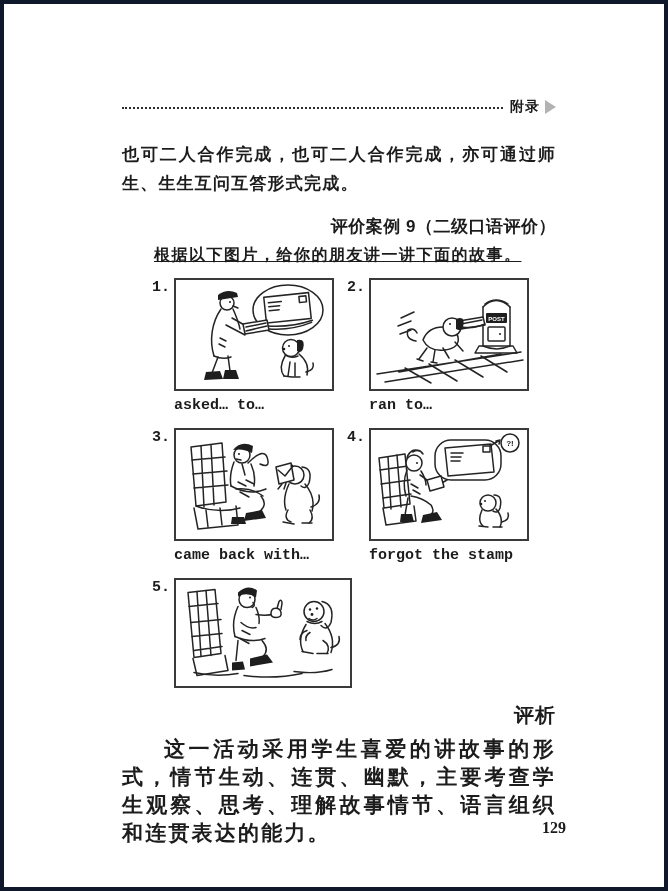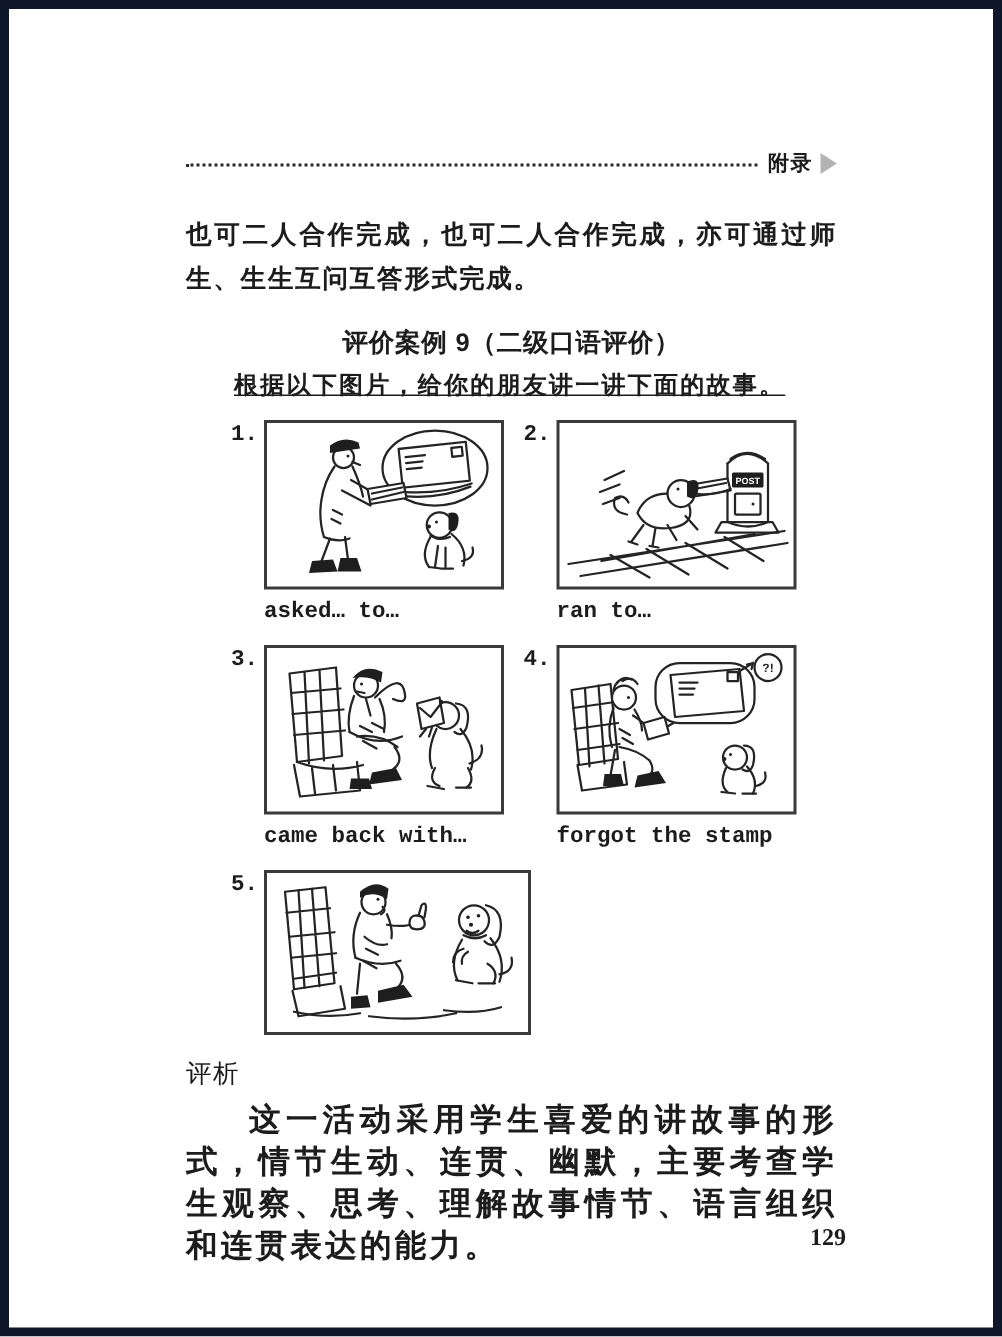--- a/index.html
+++ b/index.html
@@ -1,42 +1,42 @@
 <!DOCTYPE html>
 <html><head>
 <meta charset="utf-8">
 <style>
   html,body{margin:0;padding:0;background:#ffffff;}
   .page{
     position:relative;width:668px;height:891px;background:#fff;
-    box-sizing:border-box;border:6px solid #0f172a;
+    box-sizing:border-box;border:4px solid #0f172a;
     font-family:"Liberation Sans",sans-serif;color:#1c1c1c;overflow:hidden;
   }
   .content{position:absolute;left:118px;top:0;width:434px;}
   
   .hdr{display:flex;align-items:center;margin-top:94px;}
   .hdr-rule{flex:1;height:0;border-top:2px dotted #2b2b2b;margin-top:1px;}
   .hdr-label{font-weight:bold;font-size:14px;margin:0 5px 0 7px;letter-spacing:1px;}
   .hdr-arrow{width:0;height:0;border-top:7px solid transparent;border-bottom:7px solid transparent;border-left:11px solid #b3b3b3;}
   
   .intro{margin-top:24px;font-size:17px;font-weight:bold;line-height:29px;text-align:justify;letter-spacing:1.2px;}
-  .case-title{margin-top:17px;text-align:center;font-size:17px;font-weight:bold;letter-spacing:0.5px;}
+  .case-title{margin-top:17px;text-align:right;font-size:17px;font-weight:bold;letter-spacing:0.5px;}
   .instruction{margin-top:7px;font-size:16px;font-weight:bold;text-indent:2em;letter-spacing:1.5px;text-decoration:underline;}
   
   .panels{margin-top:12px;padding-left:30px;}
   .prow{display:flex;margin-bottom:14px;}
   .panel{display:flex;}
   .panel+.panel{margin-left:13px;}
   .pnum{width:22px;font-family:"Liberation Mono",monospace;font-weight:bold;font-size:15px;padding-top:1px;}
   .pfig{display:flex;flex-direction:column;align-items:flex-start;}
   .pbox{width:160px;height:113px;border:2px solid #3a3a3a;background:#fff;box-sizing:border-box;overflow:hidden;}
   .pbox.wide{width:178px;height:110px;}
   .pcap{margin-top:6px;font-family:"Liberation Mono",monospace;font-weight:bold;font-size:15px;white-space:nowrap;}
   
-  .ana-h{margin-top:6px;font-size:17px;font-weight:normal;letter-spacing:1px;}
+  .ana-h{margin-top:6px;font-size:20px;font-weight:bold;letter-spacing:1px;text-align:right;}
   .ana-b{margin-top:6px;font-size:21px;font-weight:bold;line-height:28px;text-align:justify;text-indent:2em;letter-spacing:2.2px;}
   .pageno{position:absolute;right:98px;bottom:50px;font-family:"Liberation Serif",serif;font-weight:bold;font-size:16px;}
   
   .art{display:block;width:100%;height:100%;}
   .art .s{fill:none;stroke:#242424;stroke-width:1.5;stroke-linecap:round;stroke-linejoin:round;}
   .art .f{fill:#1e1e1e;stroke:none;}
   .art .w{fill:#ffffff;stroke:#242424;stroke-width:1.5;stroke-linejoin:round;}
   .art text{font-family:"Liberation Sans",sans-serif;font-weight:bold;stroke:none;}
 </style>
 </head>

